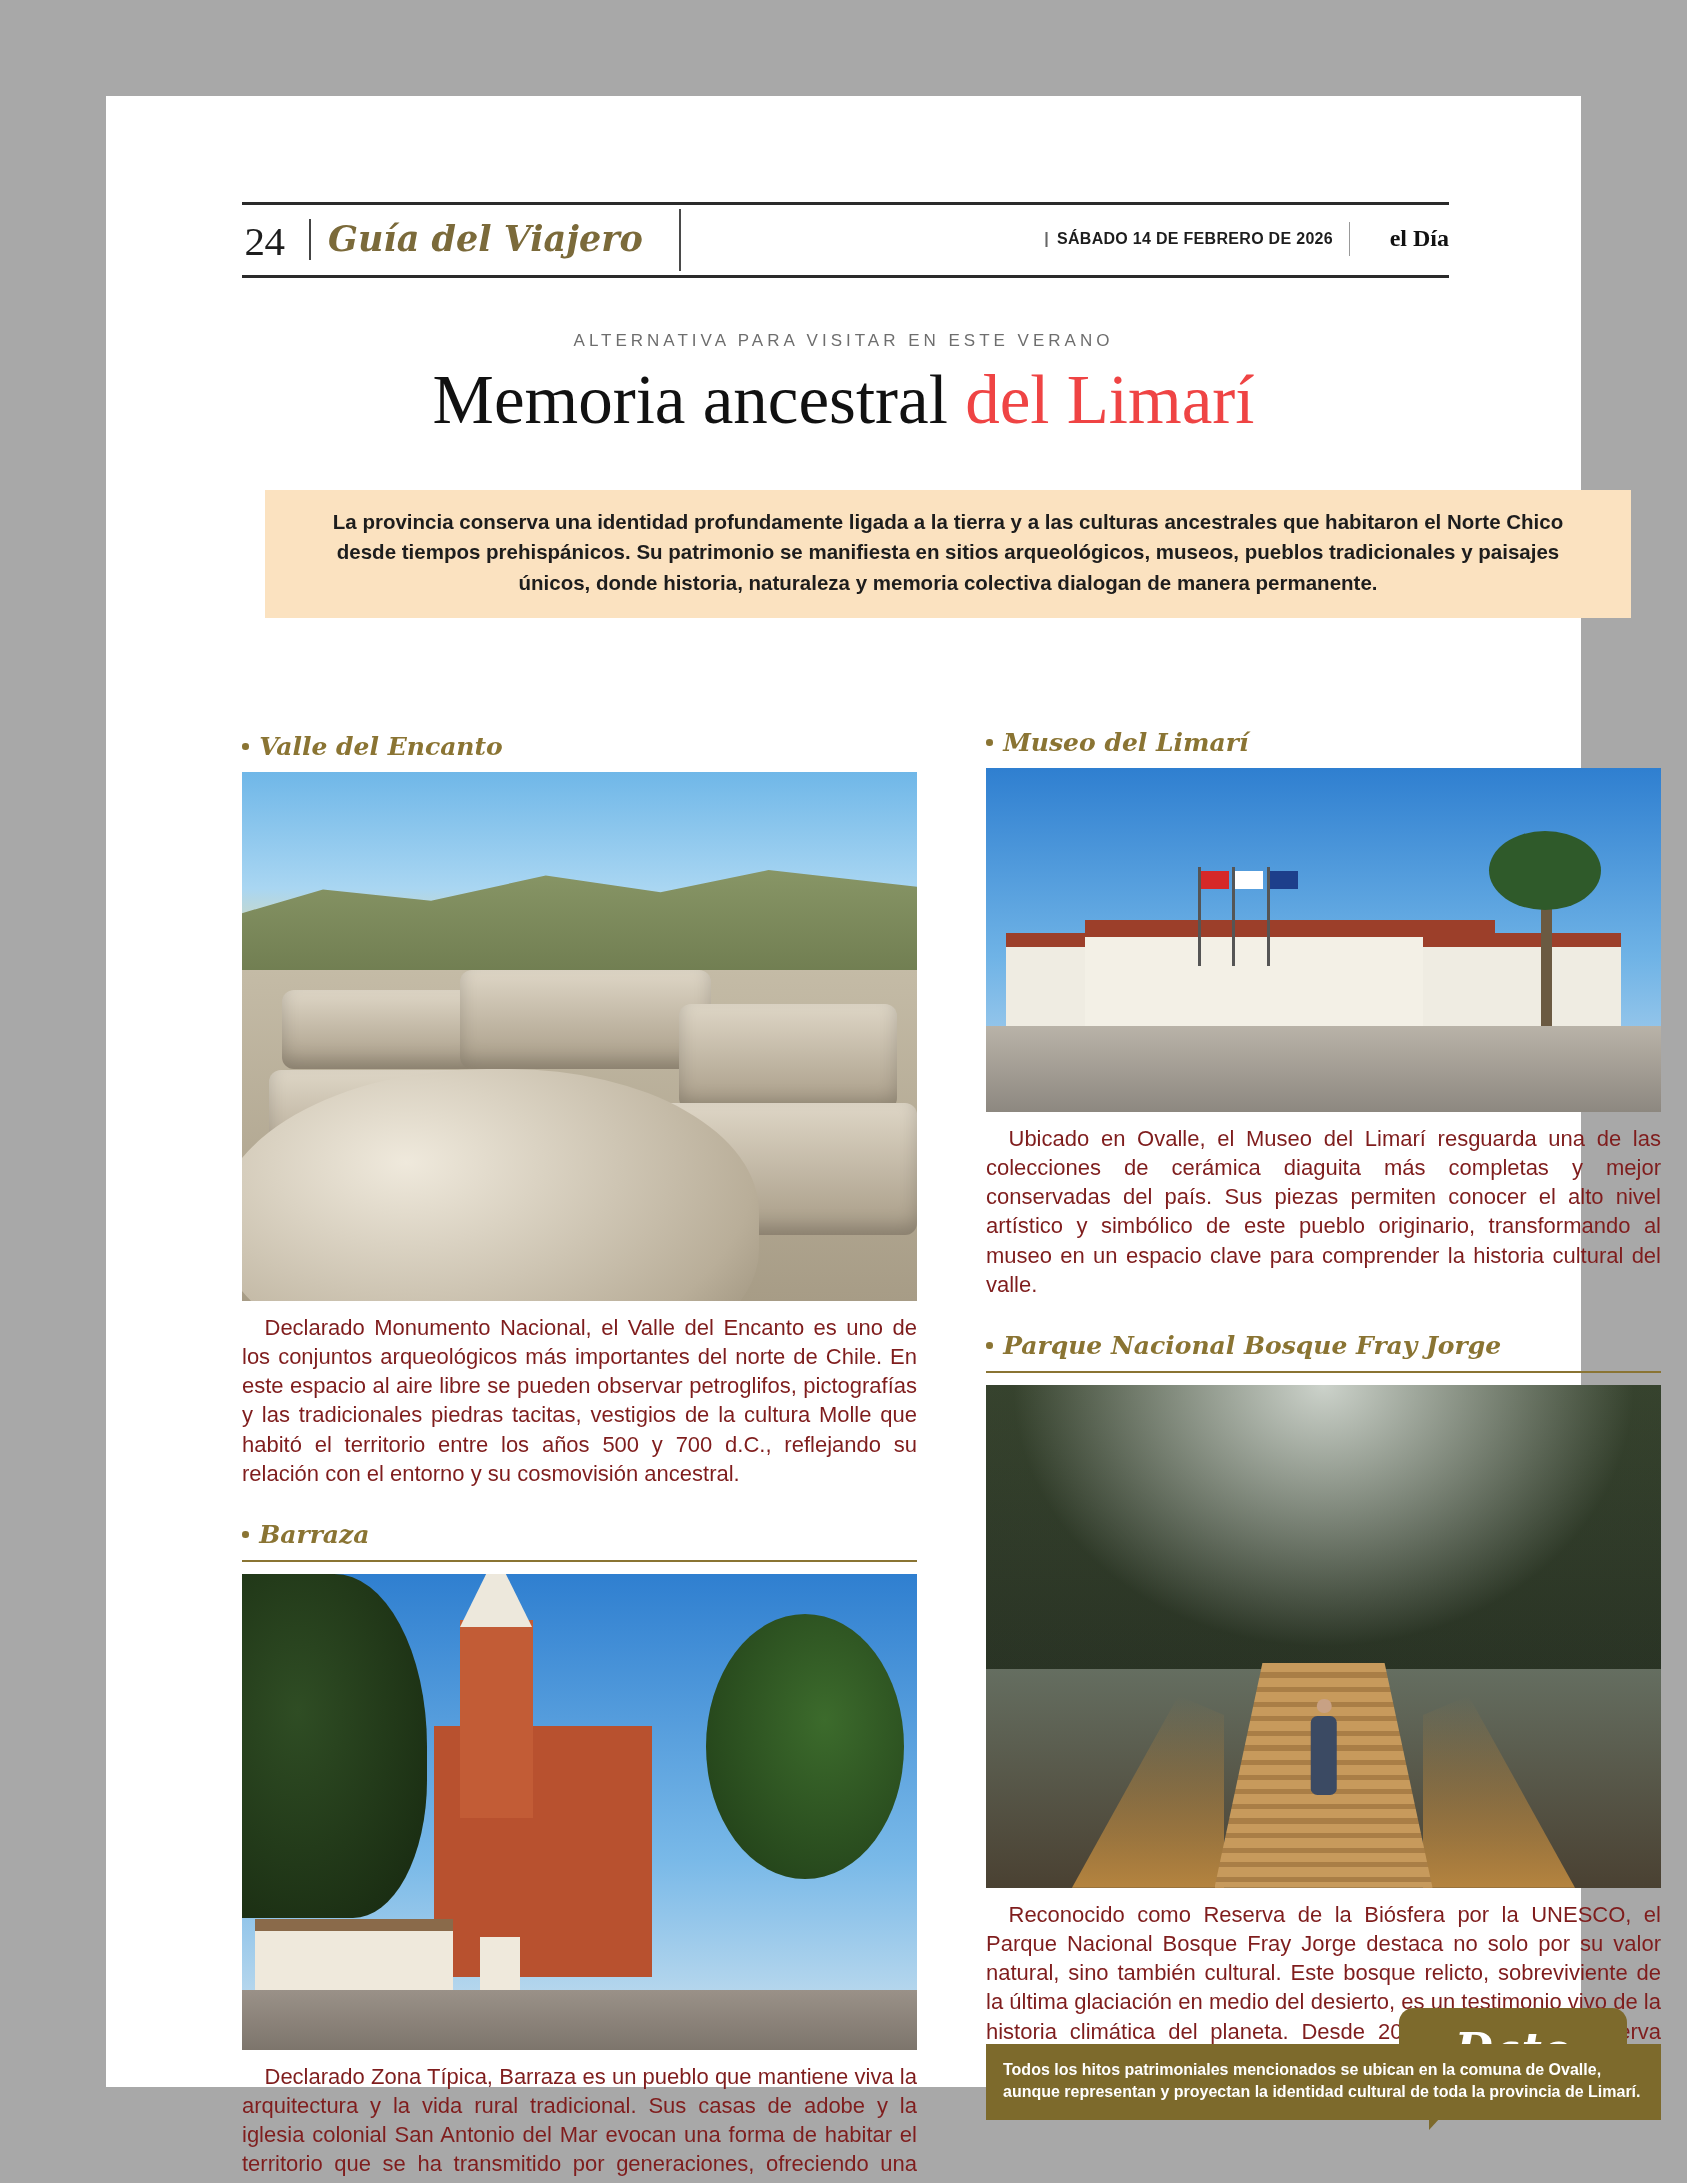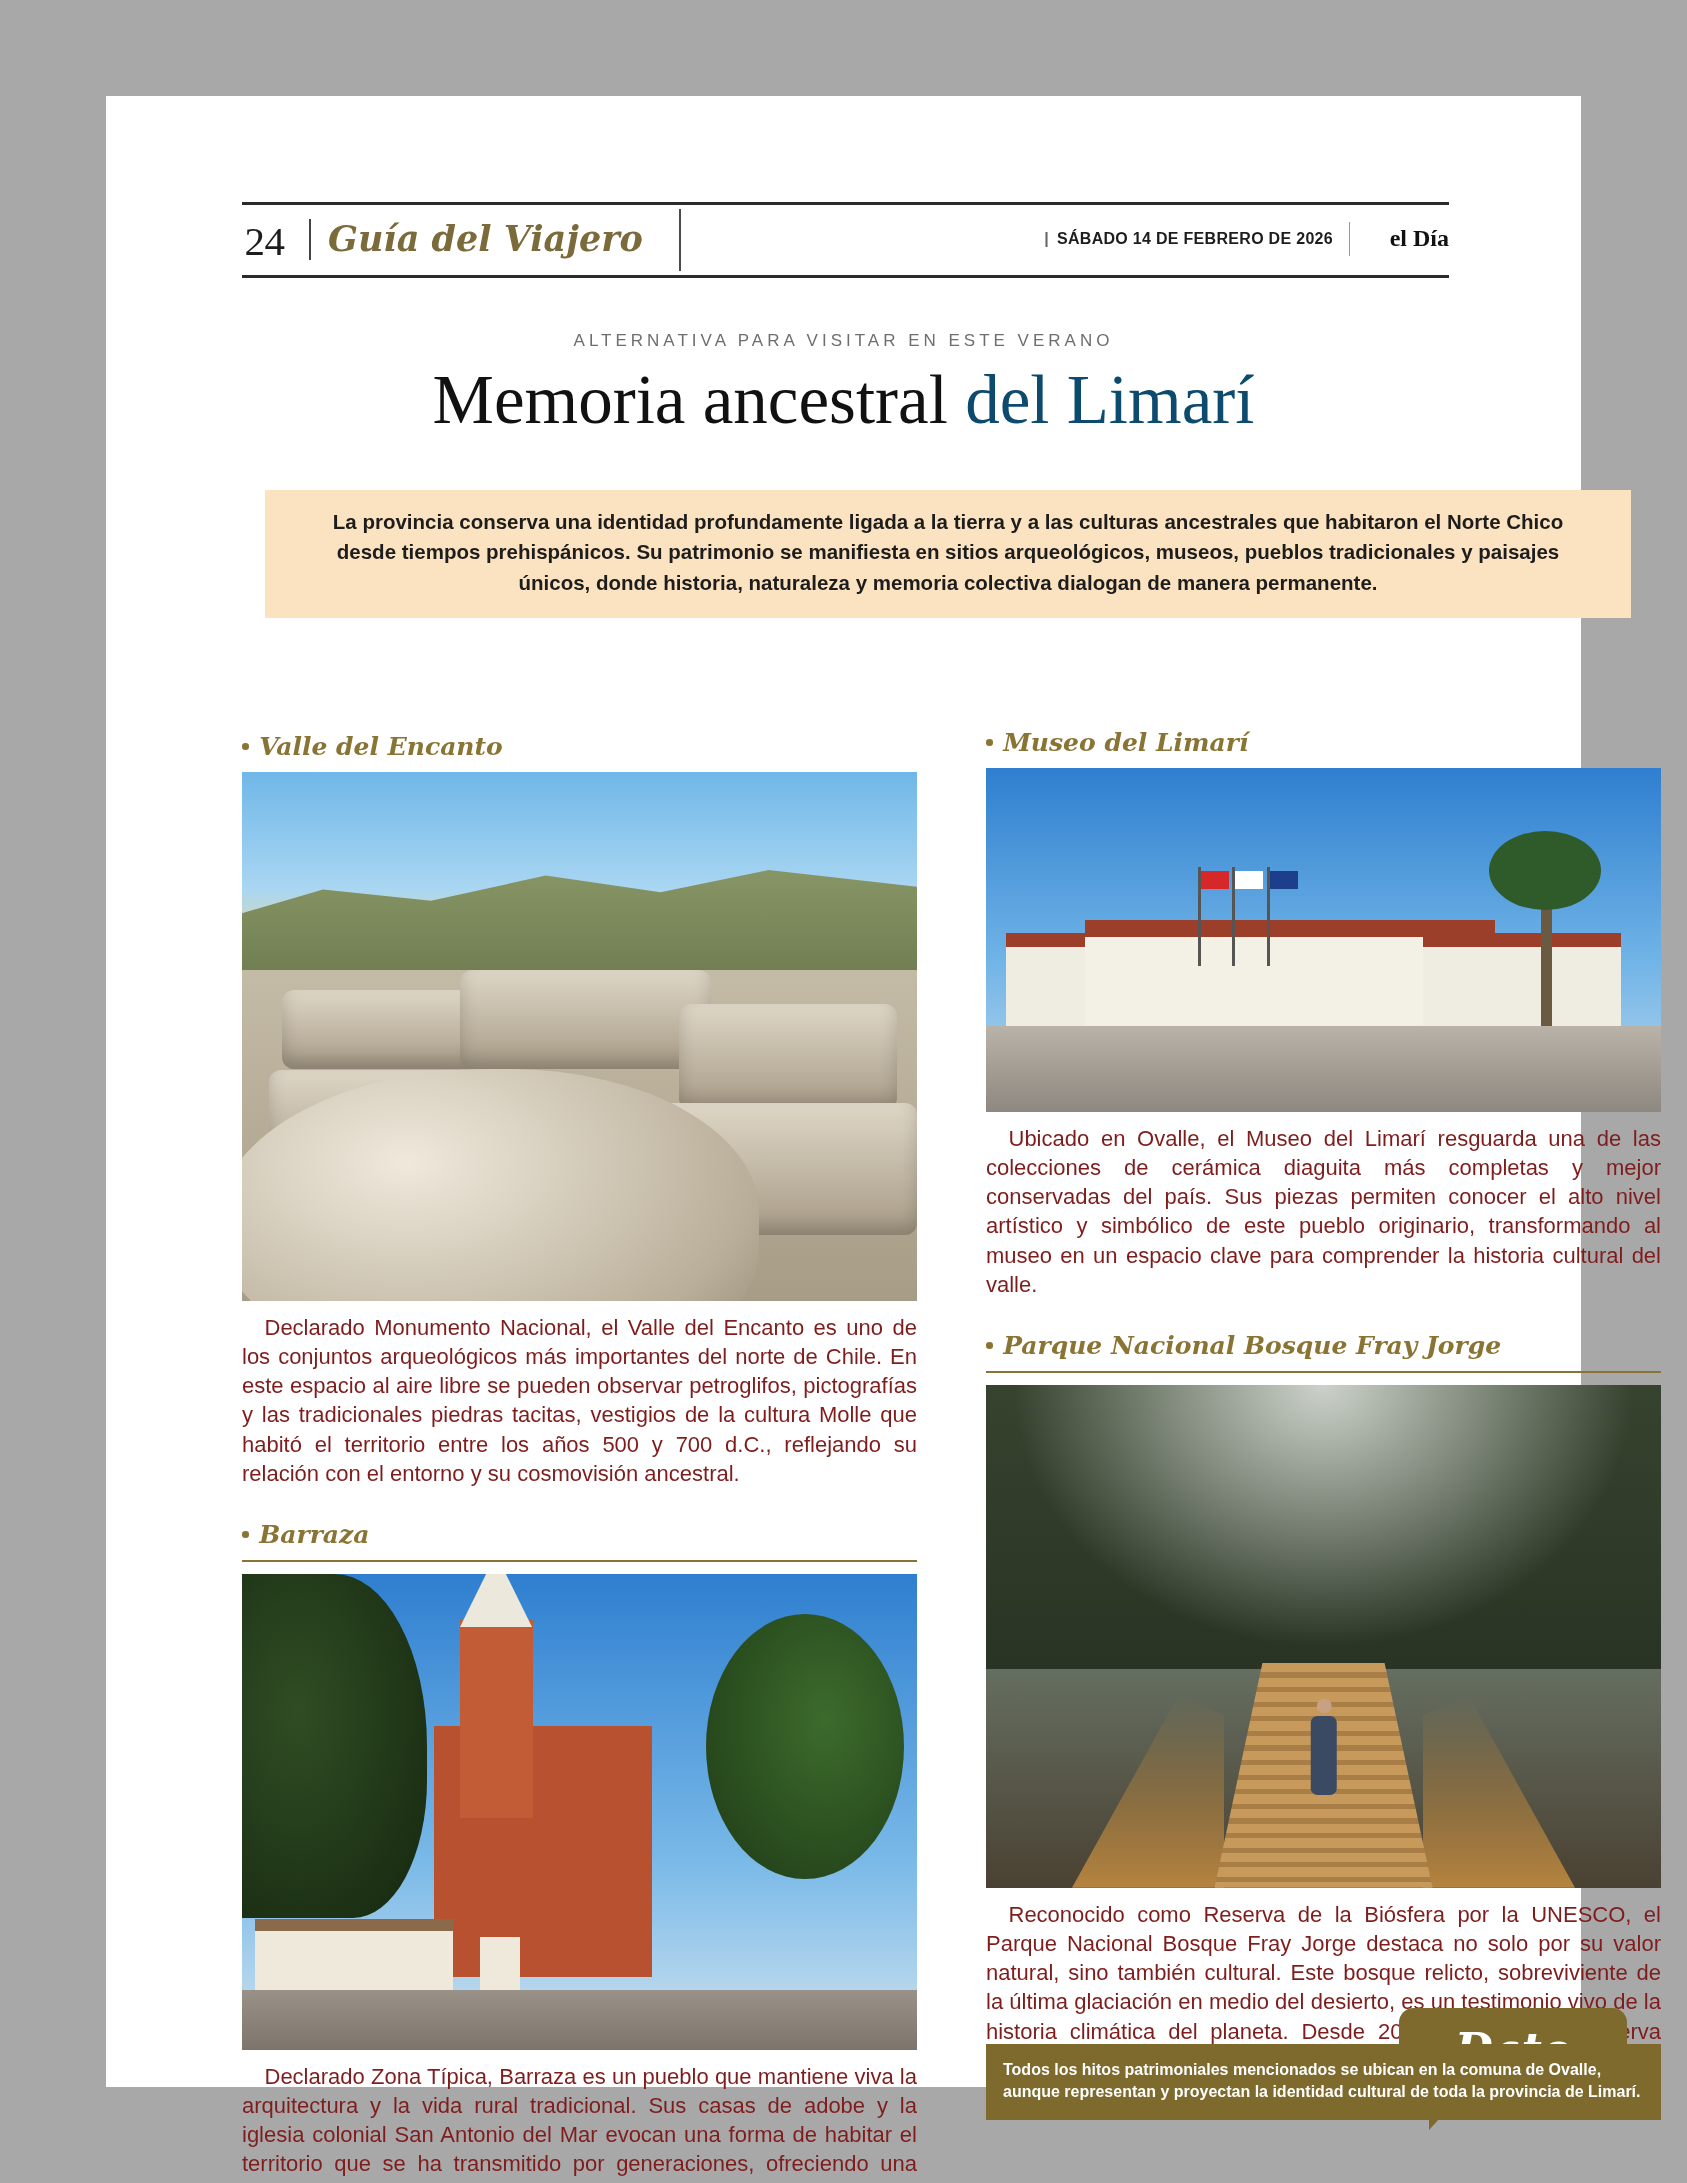--- a/index.html
+++ b/index.html
@@ -124,21 +124,21 @@
   .headline {
     position: absolute;
     left: 0; right: 0;
     top: 265px;
     text-align: center;
     font-family: "Liberation Serif", serif;
     font-size: 69px;
     color: #111;
     white-space: nowrap;
   }
-  .headline .accent { color: #0c4a6e; margin-top: 39px; }
+  .headline .accent { color: #ef4444; margin-top: 39px; }
 
   
   .lead {
     position: absolute;
     left: 159px;
     top: 394px;
     width: 1366px;
     background: #fbe2c0;
     padding: 17px 40px 20px 40px;
     box-sizing: border-box;

